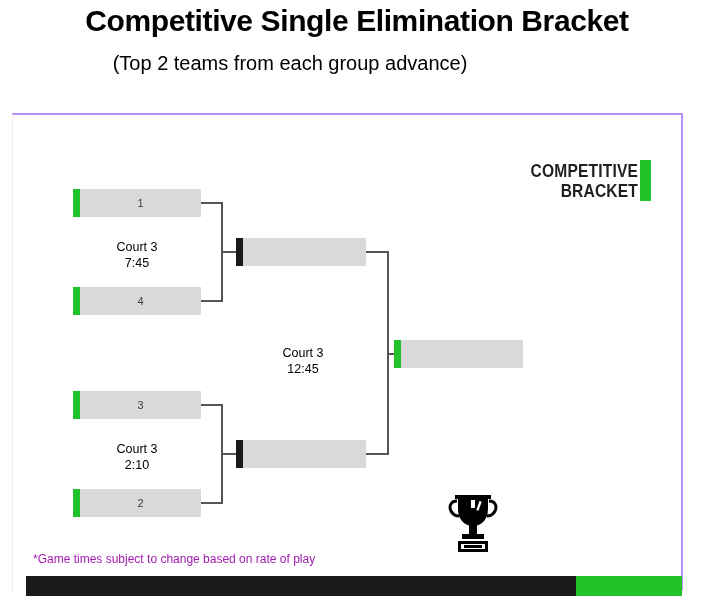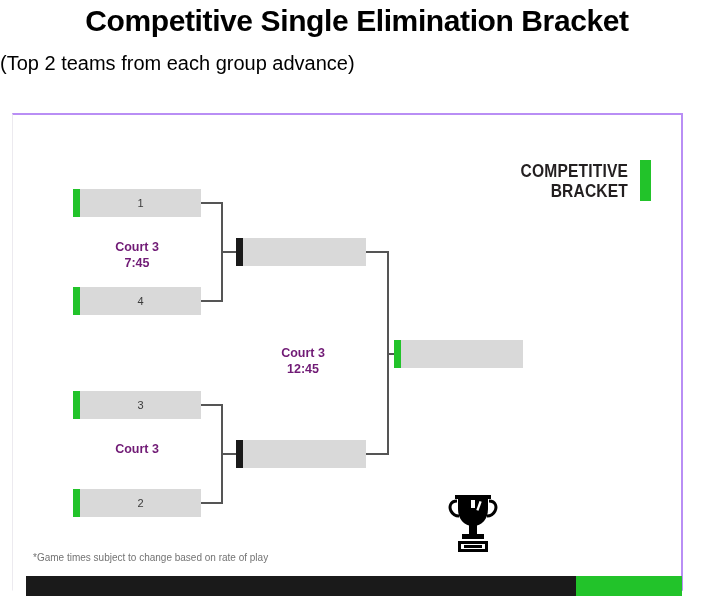--- a/index.html
+++ b/index.html
@@ -14,40 +14,40 @@
   
   .title {
     position:absolute; left:0; top:4px; width:714px;
     text-align:center;
     font-size:30px; font-weight:bold; color:#000000;
     letter-spacing:-0.4px;
     white-space:nowrap;
   }
   .subtitle {
     position:absolute; left:0; top:52px; width:580px;
-    text-align:left;
+    text-align:center;
     font-size:20px; font-weight:normal; color:#000000;
   }
 
   
   .panel {
     position:absolute;
     left:12px; top:113px;
     width:671px; height:478px;
     background:#ffffff;
     border-top:2px solid #b98ef5;
     border-right:2px solid #b98ef5;
     border-left:1px solid #eceaef;
     border-bottom:1px solid #ffffff;
   }
 
   
   .logo {
     position:absolute; right:30px; top:45px;
-    display:flex; align-items:center; gap:12px;
+    display:flex; align-items:center; gap:2px;
   }
   .logo-text {
     text-align:right;
     font-size:19px; font-weight:bold; color:#231f20;
     line-height:20px;
     letter-spacing:0.2px;
     transform:scaleX(0.82);
     transform-origin:right center;
   }
   .logo-bar {
@@ -66,35 +66,35 @@
   .accent.black { background:#1a1a1a; }
   .slot-label {
     flex:1; text-align:center;
     font-size:11px; color:#3b3b3b;
   }
 
   
   .match-info {
     position:absolute;
     text-align:center;
-    font-size:12.5px; font-weight:bold; color:#701a75;
+    font-size:12.5px; font-weight:normal; color:#000000;
     line-height:16px;
     white-space:nowrap;
   }
 
   
   .ln { position:absolute; background:#555555; }
 
   
   .trophy { position:absolute; left:430px; top:376px; width:60px; height:62px; }
 
   
   .footnote {
     position:absolute; left:32px; top:550px;
-    font-size:10px; color:#737373;
+    font-size:12px; color:#a21caf;
     white-space:nowrap;
   }
   .bottom-bar { position:absolute; left:25px; top:574px; height:20px; width:656px; }
   .bar-black { position:absolute; left:0; top:0; height:100%; width:550px; background:#1a1a1a; }
   .bar-green { position:absolute; left:550px; top:0; height:100%; width:106px; background:#22c32a; }
 </style>
 </head>
 <body>
 
 <div id="root">
@@ -137,20 +137,21 @@
       <div class="slot-label"></div>
     </div>
 
     <div class="slot" style="left:60px; top:276px; width:128px;">
       <div class="accent green"></div>
       <div class="slot-label">3</div>
     </div>
 
     <div class="match-info" style="left:60px; top:326px; width:128px;">
       <div>Court 3</div>
+      <div>2:10</div>
     </div>
 
     <div class="slot" style="left:60px; top:374px; width:128px;">
       <div class="accent green"></div>
       <div class="slot-label">2</div>
     </div>
 
     <div class="ln" style="left:188px; top:289px; width:22px; height:2px;"></div>
     <div class="ln" style="left:208px; top:289px; width:2px;  height:100px;"></div>
     <div class="ln" style="left:188px; top:387px; width:22px; height:2px;"></div>

